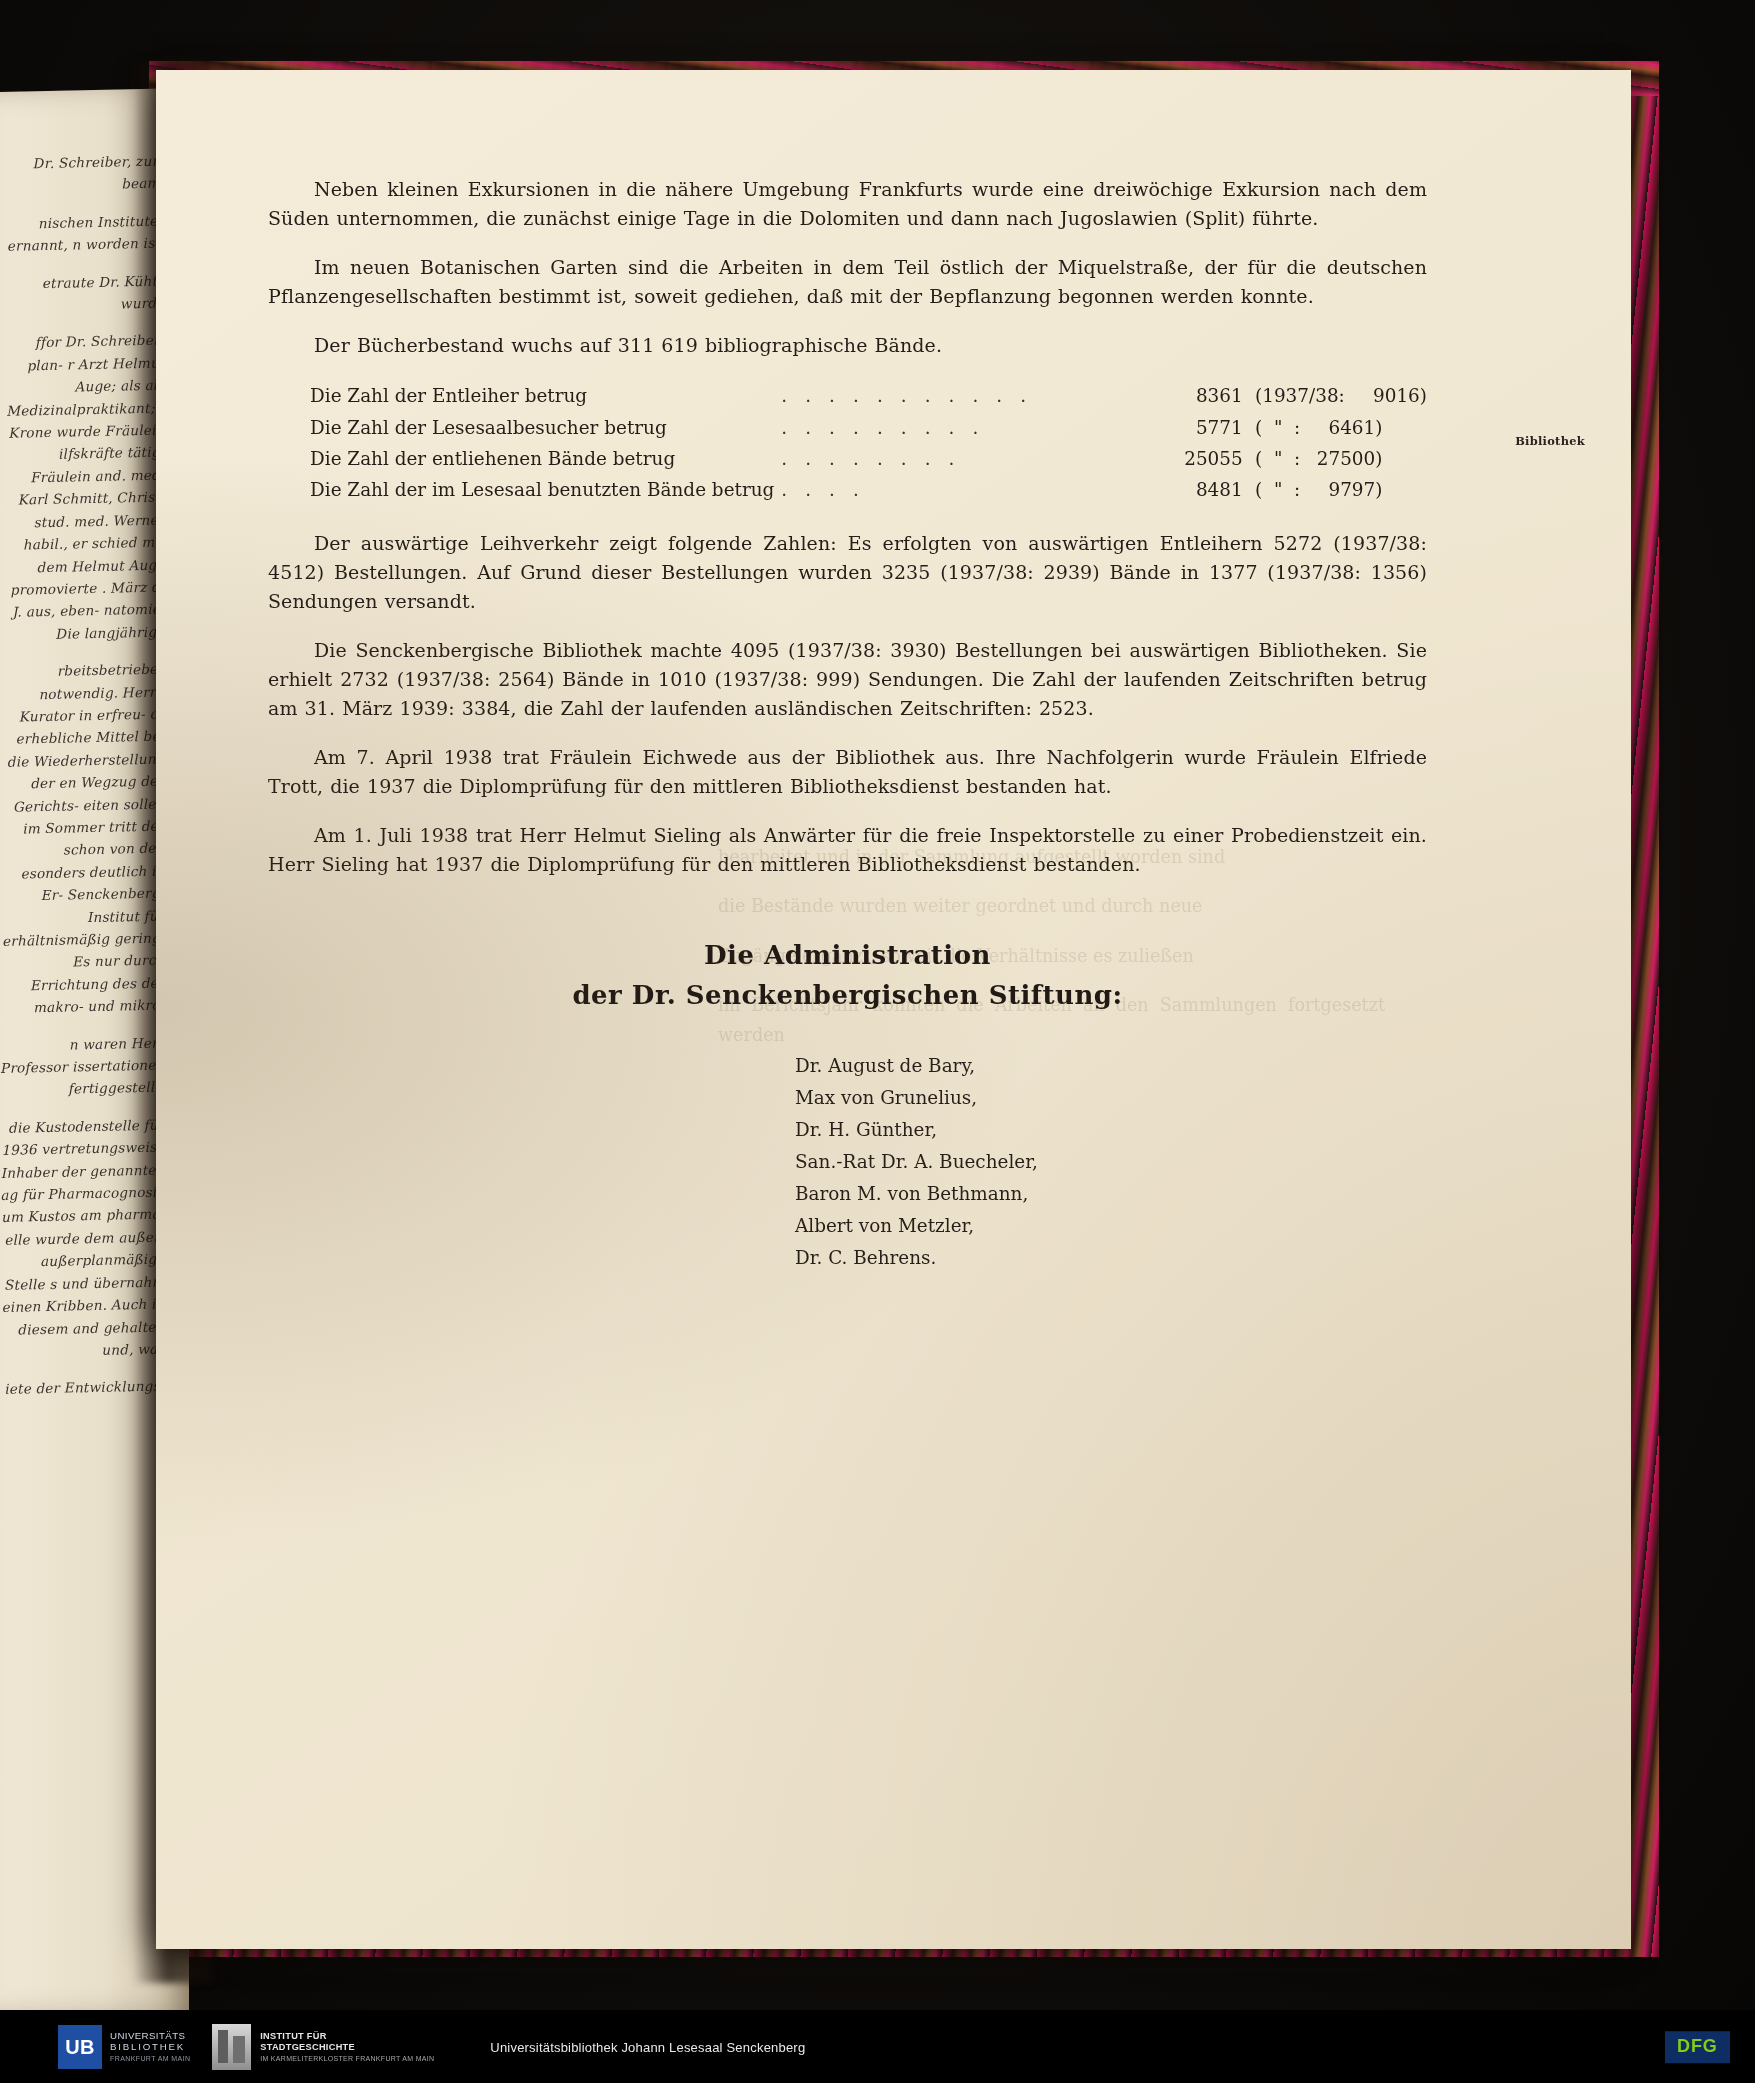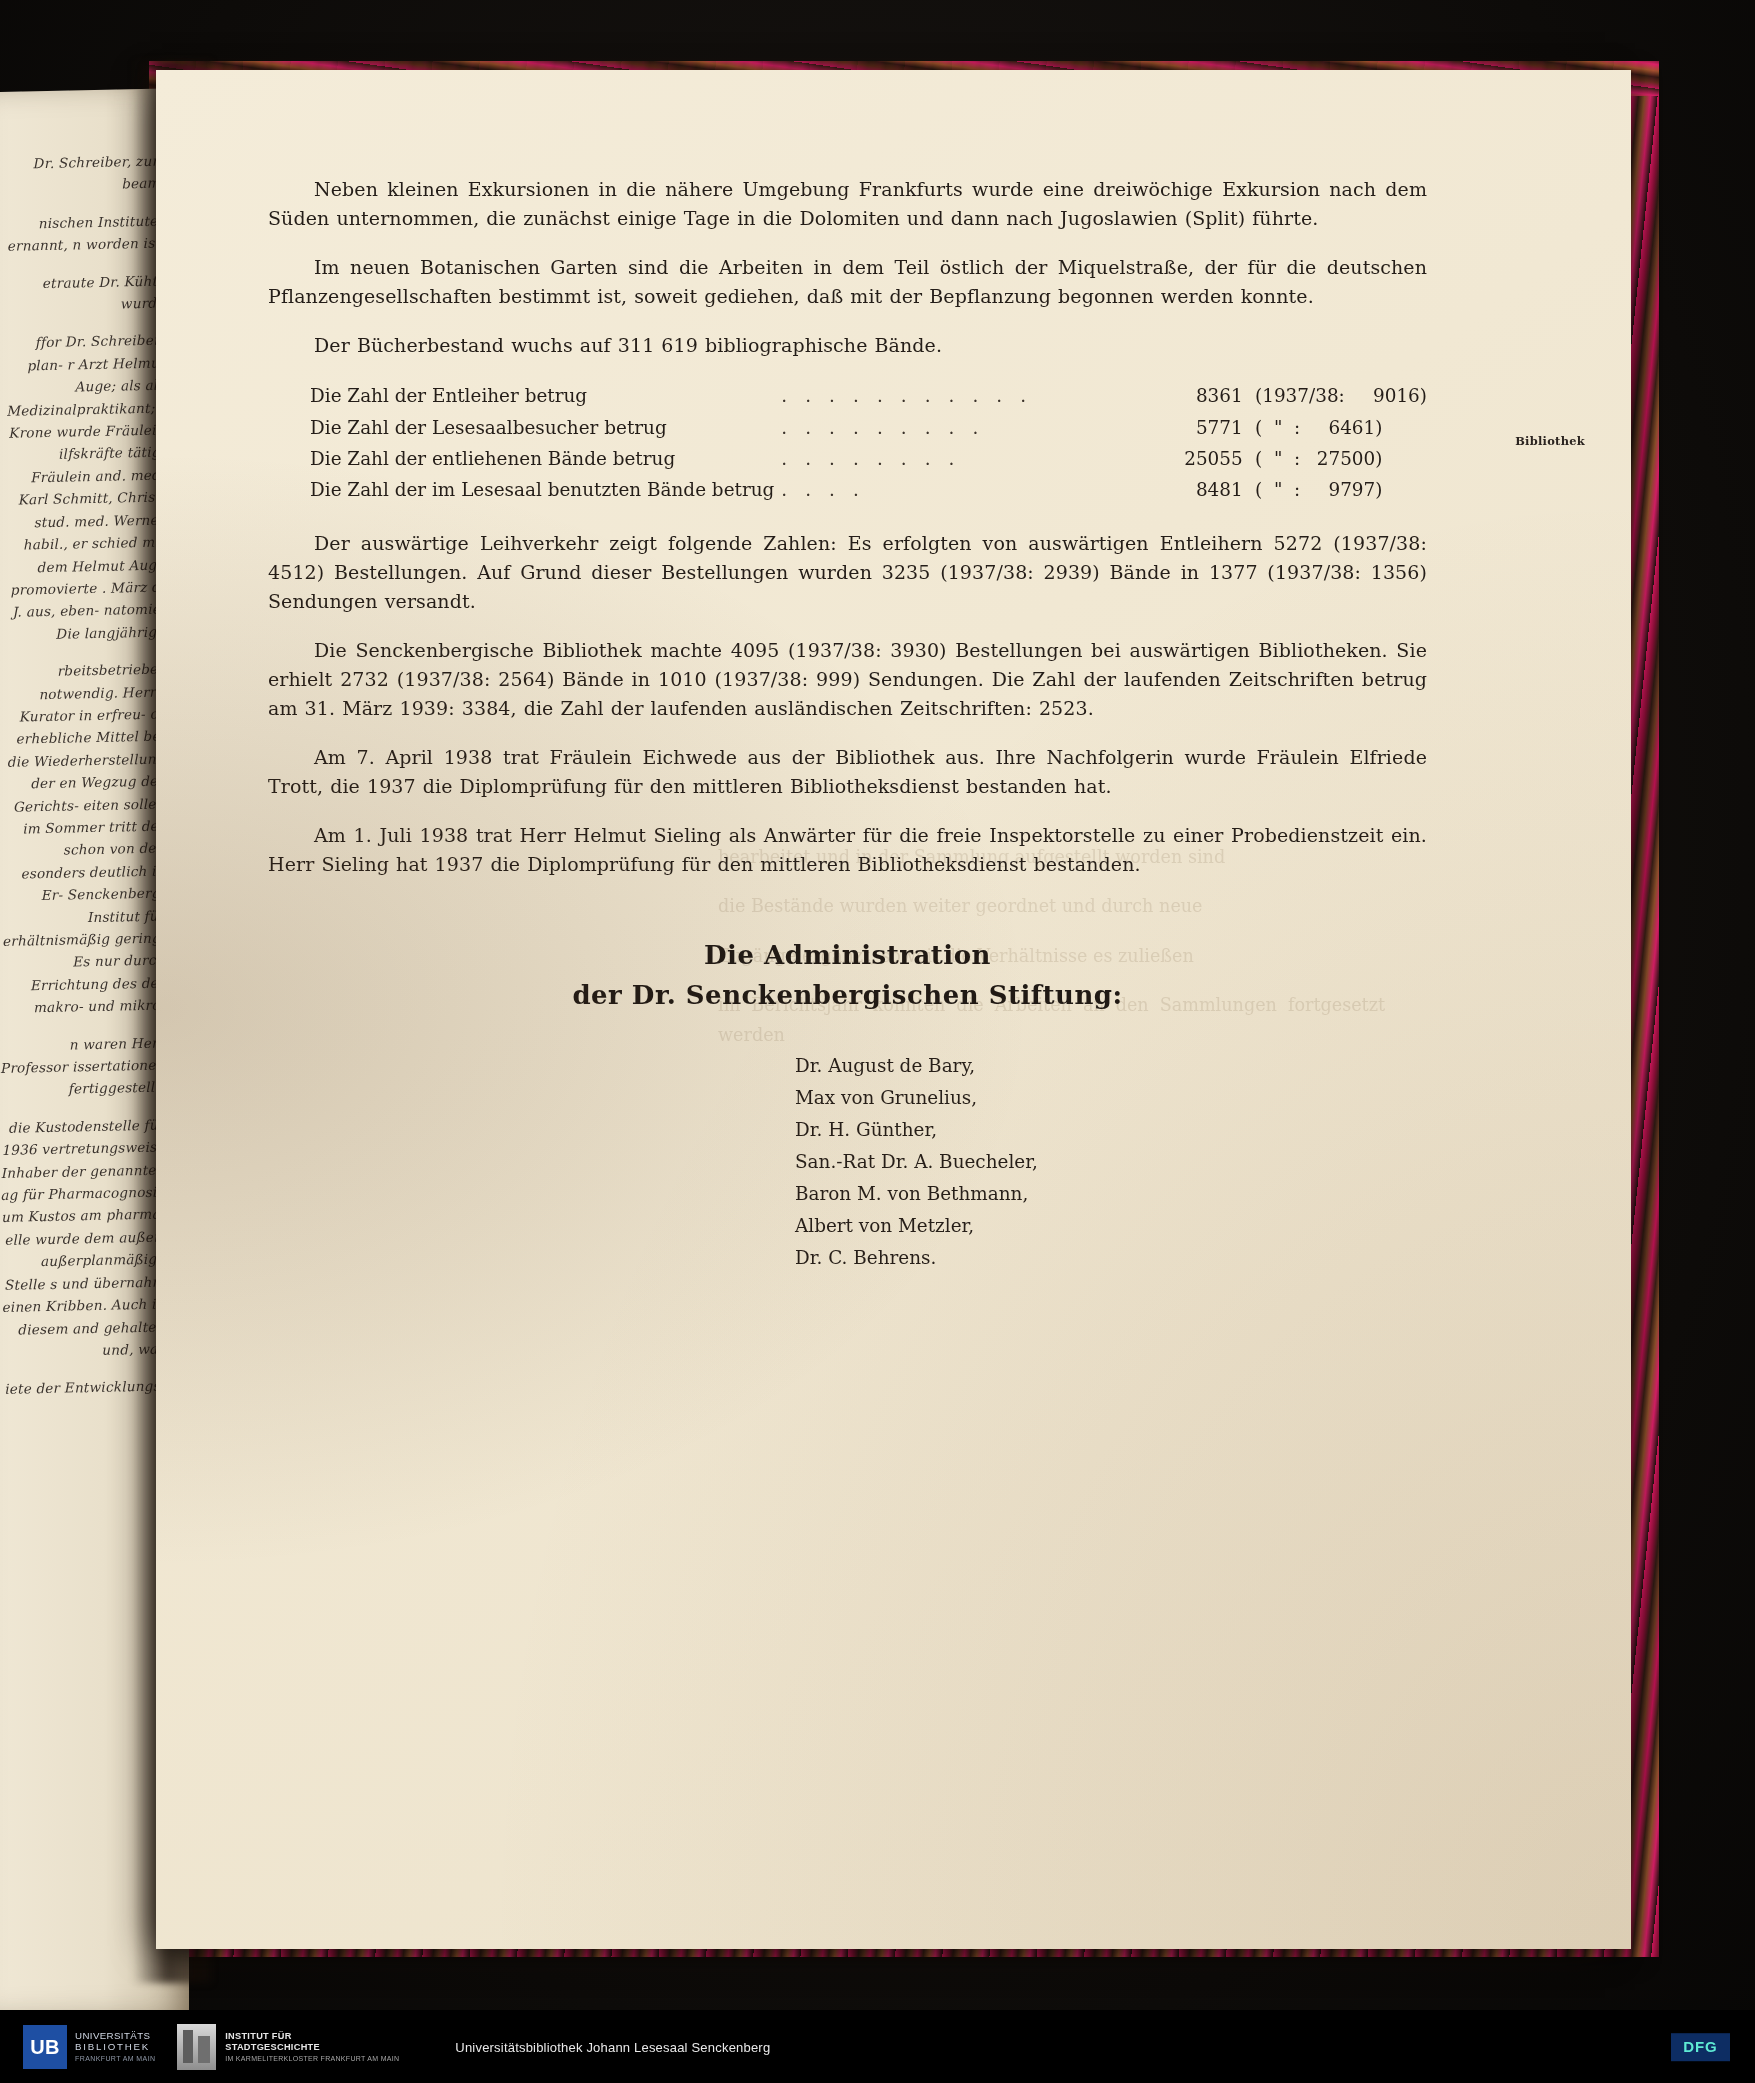--- a/index.html
+++ b/index.html
@@ -190,20 +190,21 @@
   .ghost p { margin: 0 0 19.3px 0; }
 
   
   .footer {
     position: absolute;
     left: 0; bottom: 0;
     width: 1756px; height: 74px;
     background: #000;
     display: flex;
     align-items: center;
+    padding-left: 35px;
   }
   .ub-logo {
     margin-left: 23px;
     display: flex; align-items: center; gap: 8px;
   }
   .ub-badge {
     width: 44px; height: 44px;
     background: #1e4fa3;
     color: #fff;
     display: flex; align-items: center; justify-content: center;
@@ -249,24 +250,24 @@
     margin-left: 56px;
     color: #e9e9e9;
     font-family: "Liberation Sans", sans-serif;
     font-size: 13px;
     letter-spacing: 0.2px;
   }
   .dfg {
     position: absolute; right: 26px; top: 50%;
     transform: translateY(-50%);
     background: #0d2d63;
-    color: #5eead4;
+    color: #84cc16;
     font-family: "Liberation Sans", sans-serif;
     font-weight: 700;
-    font-size: 15px;
+    font-size: 18px;
     letter-spacing: 0.9px;
     padding: 5.3px 12.3px;
   }
 </style>
 </head>
 <body>
 
 <div class="scan">
   <div class="surround"></div>
 

